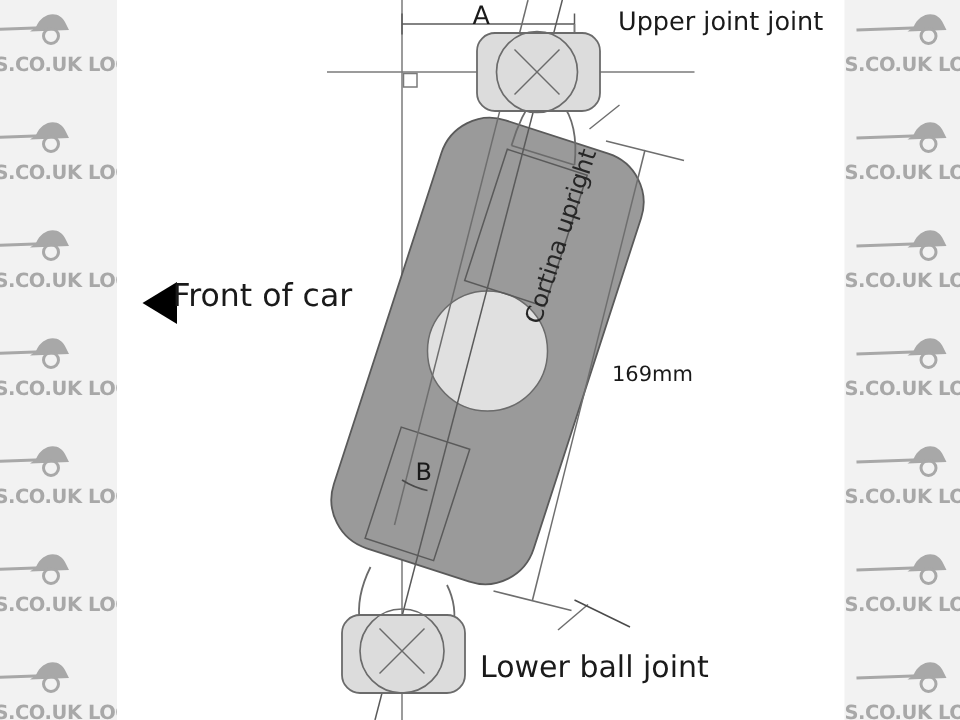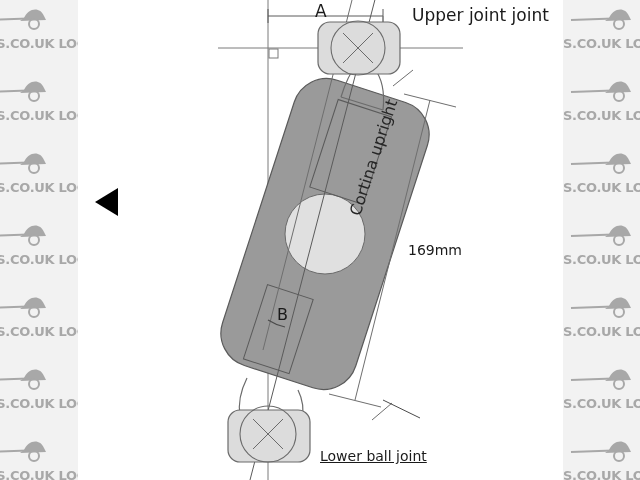--- a/index.html
+++ b/index.html
@@ -64,23 +64,22 @@
     font-family: "DejaVu Sans", sans-serif;
     white-space: nowrap;
   }
   #label-upper-ball-joint {
     left: 412px;
     top: 5px;
     font-size: 17px;
   }
   #label-lower-ball-joint {
     left: 320px;
-    top: 448px;
-    font-size: 14px;
-    text-decoration: underline;
+    top: 432px;
+    font-size: 20px;
   }
   #label-length {
     left: 408px;
     top: 242px;
     font-size: 14px;
   }
   #label-front-of-car {
     left: 115px;
     top: 185px;
     font-size: 21px;
@@ -346,20 +345,21 @@
 
     <polygon points="95,202 118,188 118,216" fill="#000000"></polygon>
   </svg>
 
   <div class="lbl" id="label-upper-ball-joint">Upper joint joint</div>
 
   <div class="lbl" id="label-lower-ball-joint">Lower ball joint</div>
 
   <div class="lbl" id="label-length">169mm</div>
 
+  <div class="lbl" id="label-front-of-car">Front of car</div>
 
   <div class="lbl" id="label-dim-a">A</div>
 
   <div class="lbl" id="label-angle-b">B</div>
 
   <div class="lbl" id="label-cortina-upright">Cortina upright</div>
 
 </div>
 
 </body></html>

